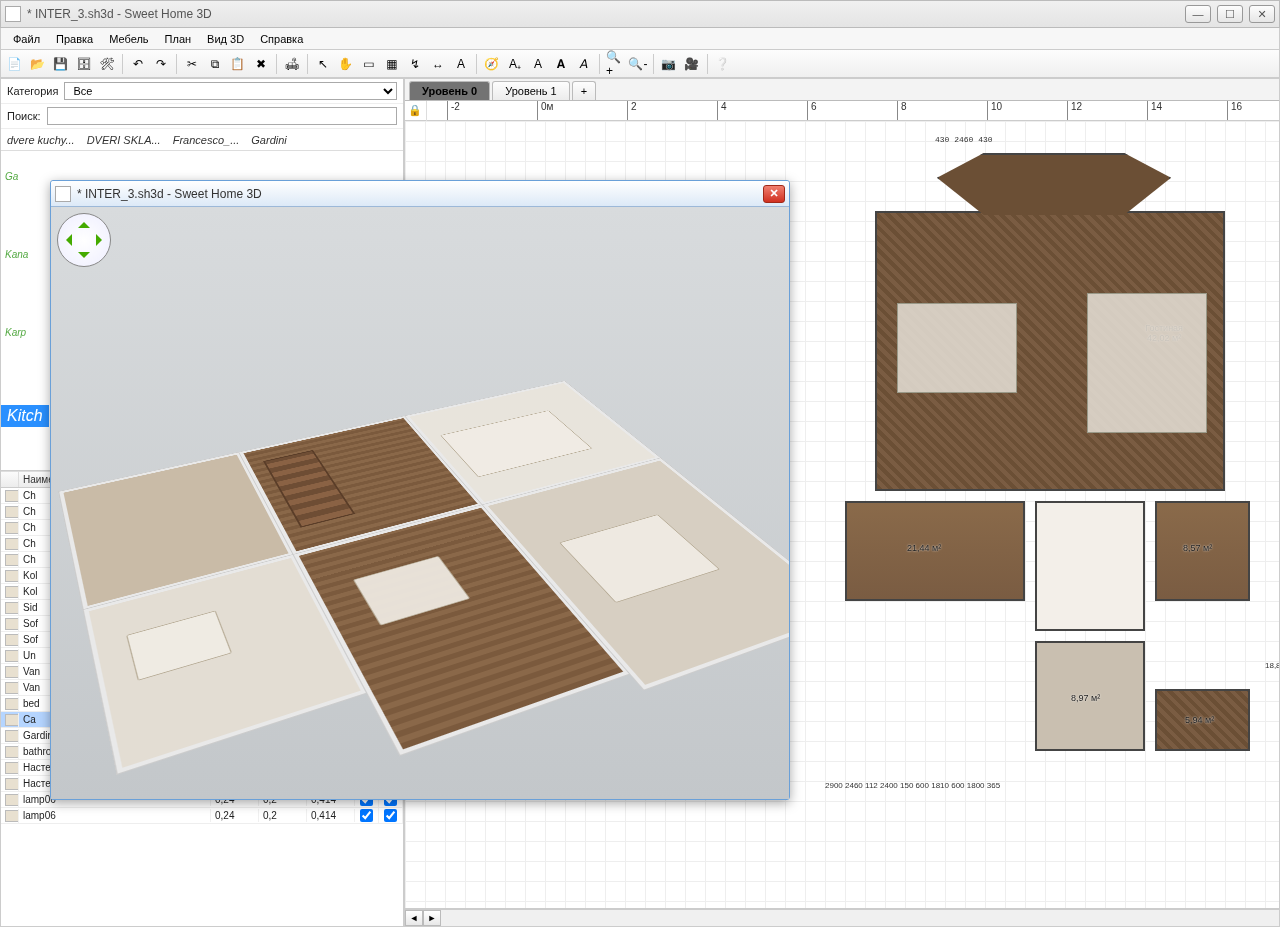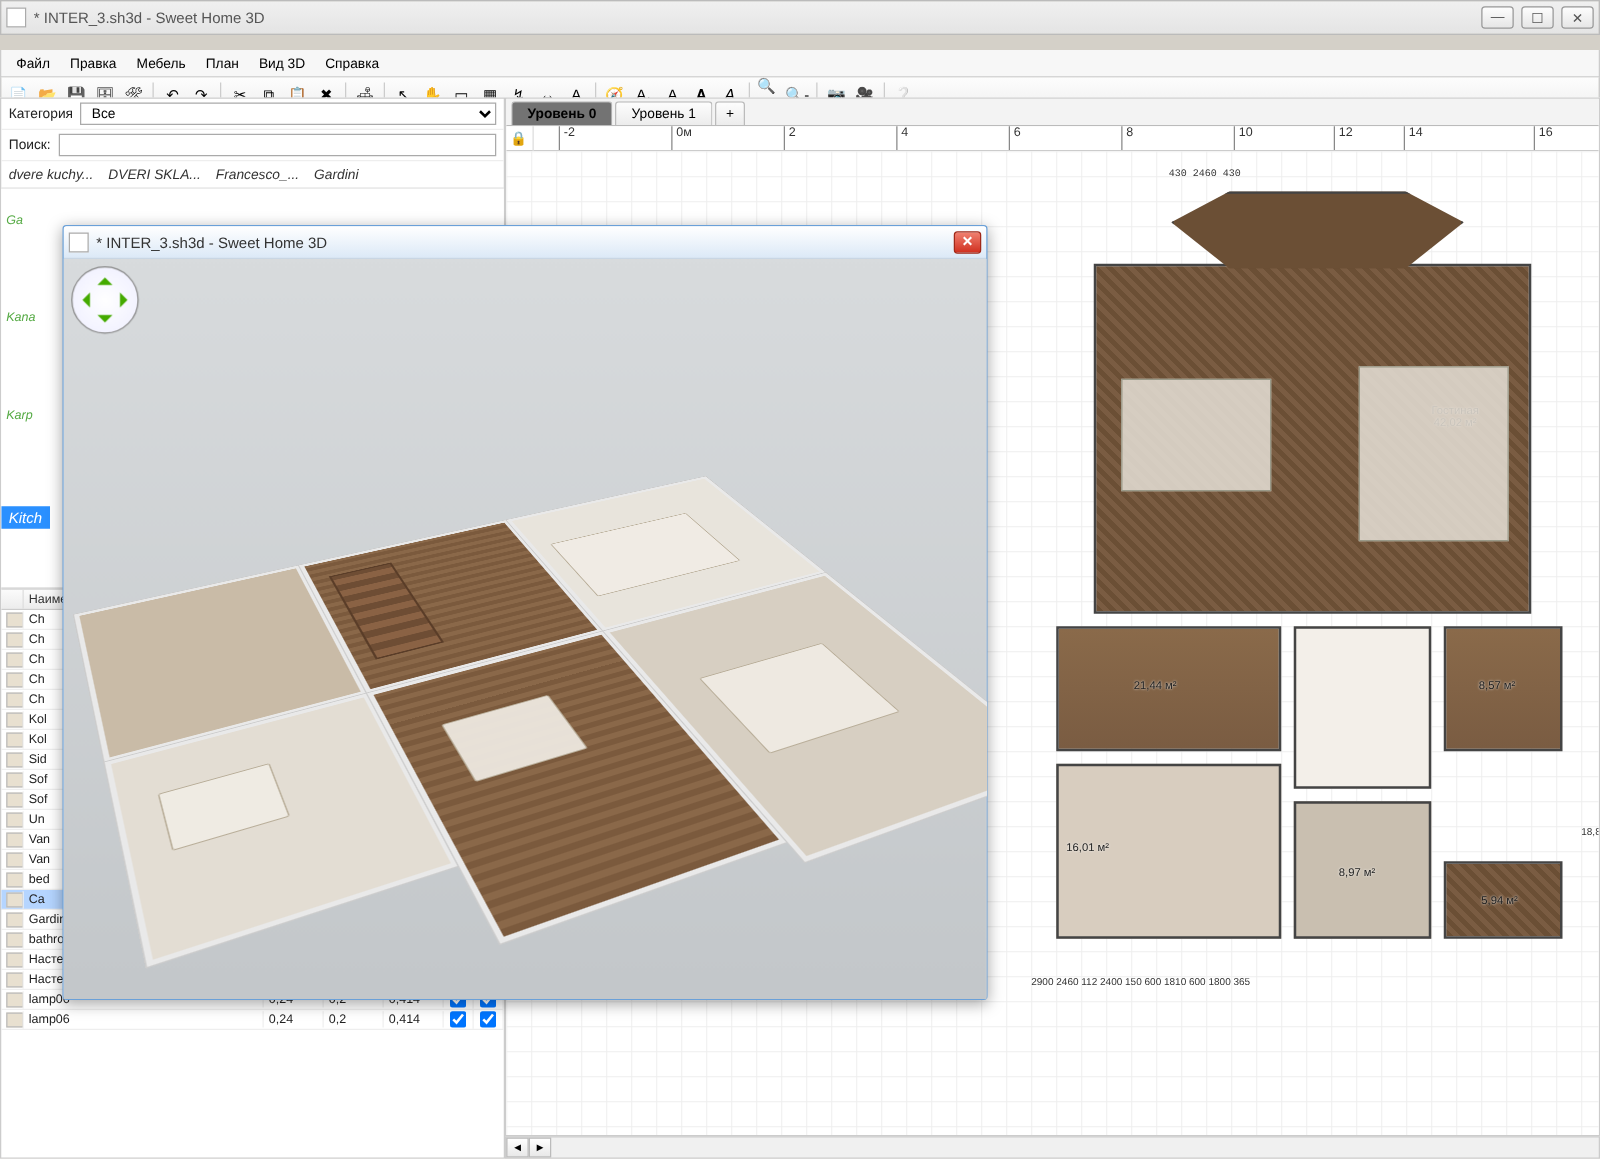--- a/index.html
+++ b/index.html
@@ -6,21 +6,21 @@
 body { width: 1280px; height: 927px; background: #d4d0c8; overflow: hidden; position: relative; }
 
 
 .titlebar { height: 28px; background: linear-gradient(#f0f0f0,#e4e4e4); border: 1px solid #bbb; display: flex; align-items: center; padding: 0 4px; }
 .titlebar .icon { width: 16px; height: 16px; margin-right: 6px; background:#fff; border:1px solid #aaa; }
 .titlebar .txt { font-size: 12px; color:#555; flex:1; }
 .titlebar .winbtns { display:flex; gap:6px; }
 .titlebar .winbtn { width:26px; height:18px; border:1px solid #999; border-radius:3px; background:linear-gradient(#fdfdfd,#e6e6e6); display:flex; align-items:center; justify-content:center; font-size:11px; color:#555; cursor:pointer; }
 
 
-.menubar { height: 22px; background:#f7f7f7; border:1px solid #ccc; border-top:none; display:flex; align-items:center; padding:0 4px; gap:0;margin-top:12px; }
+.menubar { height: 22px; background:#f7f7f7; border:1px solid #ccc; border-top:none; display:flex; align-items:center; padding:0 4px; gap:0; }
 .menuitem { padding:2px 8px; color:#000; cursor:pointer; }
 
 
 .toolbar { height: 28px; background:linear-gradient(#fdfdfd,#efefef); border:1px solid #ccc; border-top:none; display:flex; align-items:center; padding:0 4px; gap:3px; }
 .tbtn { width:20px; height:20px; border:1px solid transparent; border-radius:2px; display:flex; align-items:center; justify-content:center; cursor:pointer; font-size:12px; }
 .tsep { width:1px; height:20px; background:#ccc; margin:0 2px; }
 
 
 .leftpanel { position:absolute; left:0; top:78px; width:404px; bottom:0; background:#fff; border:1px solid #ccc; display:flex; flex-direction:column; }
 .row { display:flex; align-items:center; padding:3px 6px; gap:6px; border-bottom:1px solid #eee; }
@@ -190,21 +190,21 @@
       <span>dvere kuchy...</span>
       <span>DVERI SKLA...</span>
       <span>Francesco_...</span>
       <span>Gardini</span>
     </div>
   <div class="catalog" id="catalog">
 
   <div style="position: absolute; left: 4px; top: 20px; font-size: 10px; font-style: italic; color: rgb(85, 170, 68);">Ga</div>
       <div style="position: absolute; left: 4px; top: 98px; font-size: 10px; font-style: italic; color: rgb(85, 170, 68);">Kana</div>
       <div style="position: absolute; left: 4px; top: 176px; font-size: 10px; font-style: italic; color: rgb(85, 170, 68);">Karp</div>
-      <div style="position: absolute; left: 0; top: 254px; font-size: 12px; font-style: italic; color: rgb(255, 255, 255); background: rgb(42, 144, 255); padding: 2px 6px;">Kitch</div>
+      <div style="position: absolute; left: 0; top: 254px; font-size: 16px; font-style: italic; color: rgb(255, 255, 255); background: rgb(42, 144, 255); padding: 2px 6px;">Kitch</div>
     </div>
   <div class="furniture-table">
     <div class="ft-head">
       <div></div>
       <div>Наимен</div>
       <div></div>
         <div></div>
         <div></div>
         <div></div>
         <div></div>
@@ -539,41 +539,38 @@
     <div class="lock">🔒</div>
     <div class="ticks" id="ticks">
         <div class="tick" style="left: 20px;">-2</div>
         <div class="tick" style="left: 110px;">0м</div>
         <div class="tick" style="left: 200px;">2</div>
         <div class="tick" style="left: 290px;">4</div>
         <div class="tick" style="left: 380px;">6</div>
         <div class="tick" style="left: 470px;">8</div>
         <div class="tick" style="left: 560px;">10</div>
         <div class="tick" style="left: 640px;">12</div>
-        <div class="tick" style="left: 696px;">14</div>
+        <div class="tick" style="left: 720px;">14</div>
         <div class="tick" style="left: 800px;">16</div>
       </div>
   </div>
   <div class="canvas">
     <div class="floorplan">
       <div class="room room-gost">
         <div class="label" style="white-space:pre;">Гостиная
 42,02 м²</div>
         <div class="furn" style="left:20px; top:90px; width:120px; height:90px;"></div>
         <div class="furn" style="left:210px; top:80px; width:120px; height:140px;"></div>
       </div>
       <div class="room room-a">
           <div class="label">21,44 м²</div>
         </div>
       <div class="room room-b"></div>
       <div class="room room-c">
           <div class="label">8,57 м²</div>
-        </div>
-      <div class="room room-d">
-          <div class="label">16,01 м²</div>
         </div>
       <div class="room room-e">
           <div class="label">8,97 м²</div>
         </div>
       <div class="room room-g">
           <div class="label">5,94 м²</div>
         </div>
       <div class="dims" style="left:150px; top:-6px;font-family:Liberation Mono, monospace;" id="dims-top">430   2460   430</div>
       <div class="dims" style="left:40px; top:640px; width:460px;" id="dims-bottom">2900  2460  112  2400  150  600  1810  600  1800  365</div>
       <div class="dims" style="left:480px; top:520px;">18,89</div>

